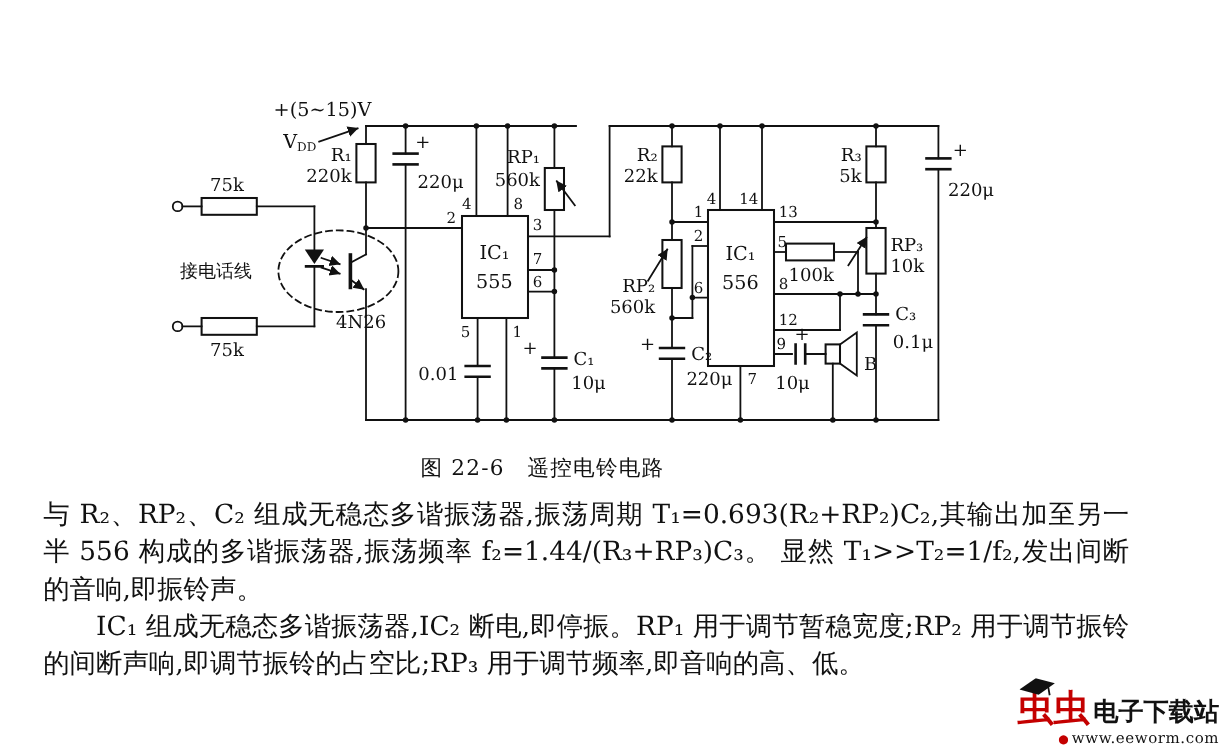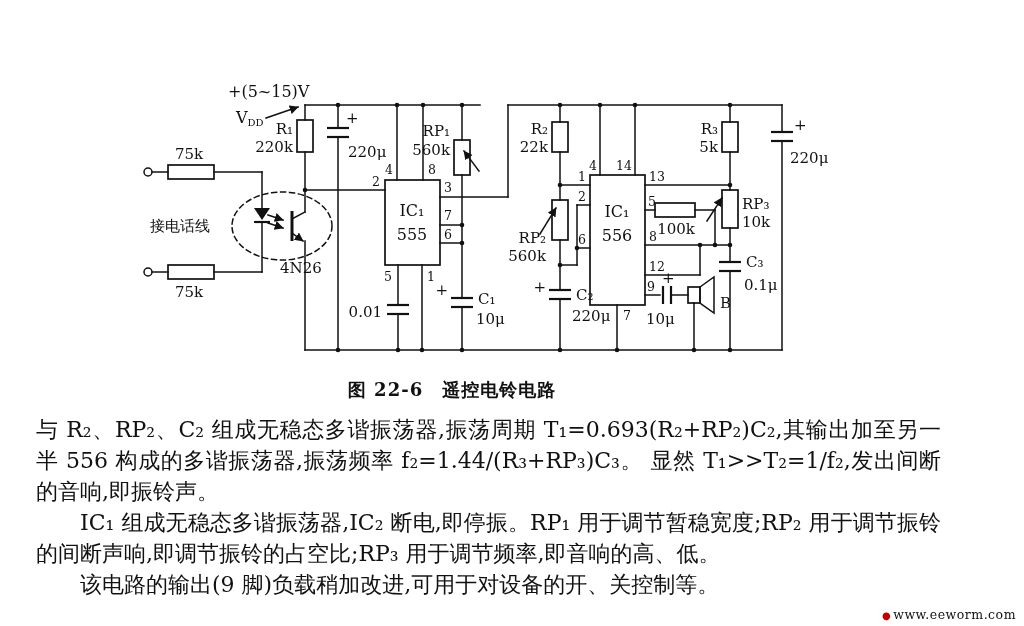--- a/index.html
+++ b/index.html
@@ -12,34 +12,34 @@
   .lbl{font-size:15px;}
   .pin{font-size:12.5px;}
   .icx{font-size:16px;}
   .sup{font-size:16px;}
   .w{stroke:#111;stroke-width:1.5;fill:none;stroke-linecap:square;}
   .cp{stroke:#111;stroke-width:2.2;fill:none;}
   .box{fill:none;stroke:#111;stroke-width:1.7;}
   .nd{fill:#111;}
   .caption{
     text-align:center;margin:2px 120px 12px 0;
-    font-size:18px;font-weight:bold;letter-spacing:1px;
+    font-size:18px;font-weight:normal;letter-spacing:1px;
   }
   .bodytext{
     margin:4px 0 0 36px;width:905px;
     font-size:22px;line-height:31px;text-align:justify;
   }
   .bodytext p{margin:0;}
   .bodytext p.ind{text-indent:2em;}
   .logo{position:absolute;right:8px;bottom:4px;text-align:right;}
   .logo-row{display:flex;align-items:baseline;position:relative;justify-content:flex-end;}
   .cap{position:absolute;left:2px;top:-11px;transform:rotate(-10deg);}
   .brand{color:#c40000;font-size:30px;font-weight:bold;line-height:1;font-family:"DejaVu Sans","Liberation Sans",sans-serif;}
   .brand2{font-size:21px;font-weight:bold;margin-left:3px;color:#111;}
-  .logo-url{font-size:12.5px;letter-spacing:0.5px;margin-top:14px;color:#111;}
+  .logo-url{font-size:12.5px;letter-spacing:0.5px;margin-top:0;color:#111;}
   .dot{color:#c40000;font-size:10px;margin-right:2px;}
 </style>
 </head>
 <body>
 
 <div class="page">
 
 <svg width="1024" height="372" viewBox="0 0 1024 372">
   <defs>
     <marker id="ah" markerWidth="7" markerHeight="7" refX="5.5" refY="3" orient="auto">
@@ -282,20 +282,29 @@
   </g>
   <text class="lbl" x="794" y="130">+</text>
   <text class="lbl" x="790" y="163">220μ</text>
 </svg>
 
 <div class="caption">图 22-6　遥控电铃电路</div>
 
 <div class="bodytext">
   <p>与 R₂、RP₂、C₂ 组成无稳态多谐振荡器,振荡周期 T₁=0.693(R₂+RP₂)C₂,其输出加至另一半 556 构成的多谐振荡器,振荡频率 f₂=1.44/(R₃+RP₃)C₃。 显然 T₁&gt;&gt;T₂=1/f₂,发出间断的音响,即振铃声。</p>
   <p class="ind">IC₁ 组成无稳态多谐振荡器,IC₂ 断电,即停振。RP₁ 用于调节暂稳宽度;RP₂ 用于调节振铃的间断声响,即调节振铃的占空比;RP₃ 用于调节频率,即音响的高、低。</p>
-  <p class="ind">该电路的输出(9 脚)负载稍加改进,可用于对设备的开、关控制等。</p>
 </div>
 
 <div class="logo">
+  <div class="logo-row">
+    <span class="cap">
+      <svg width="30" height="18" viewBox="0 0 30 18">
+        <polygon points="15,0 30,7 15,14 0,7" fill="#111"></polygon>
+        <line x1="24" y1="9" x2="24" y2="16" stroke="#111" stroke-width="1.5"></line>
+      </svg>
+    </span>
+    <span class="brand">虫虫</span>
+    <span class="brand2">电子下载站</span>
+  </div>
   <div class="logo-url"><span class="dot">●</span><span>www.eeworm.com</span></div>
 </div>
 
 </div>
 
 </body></html>

